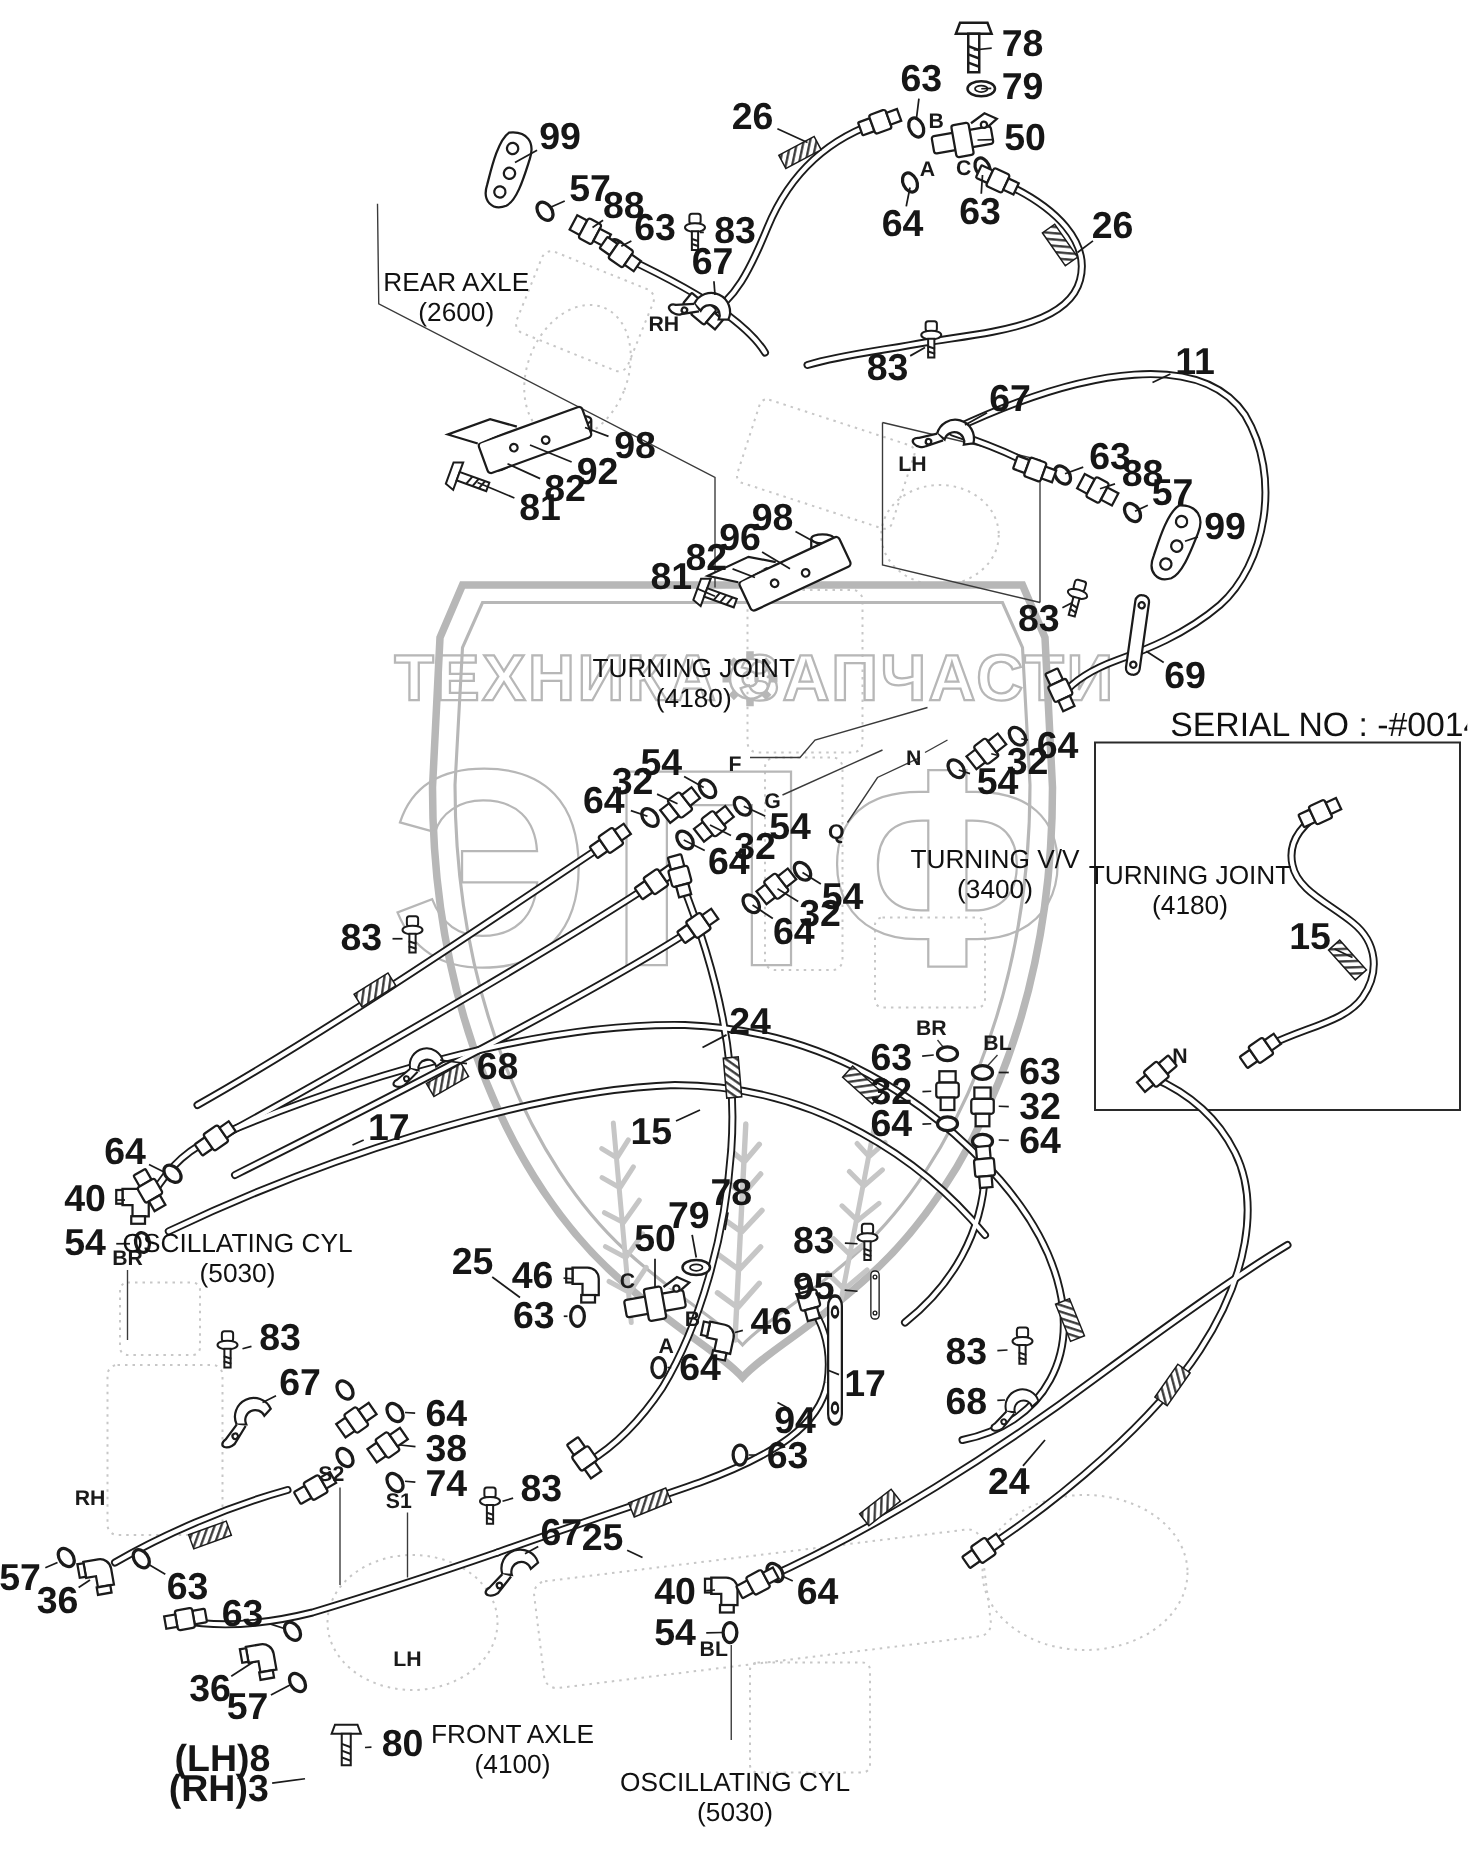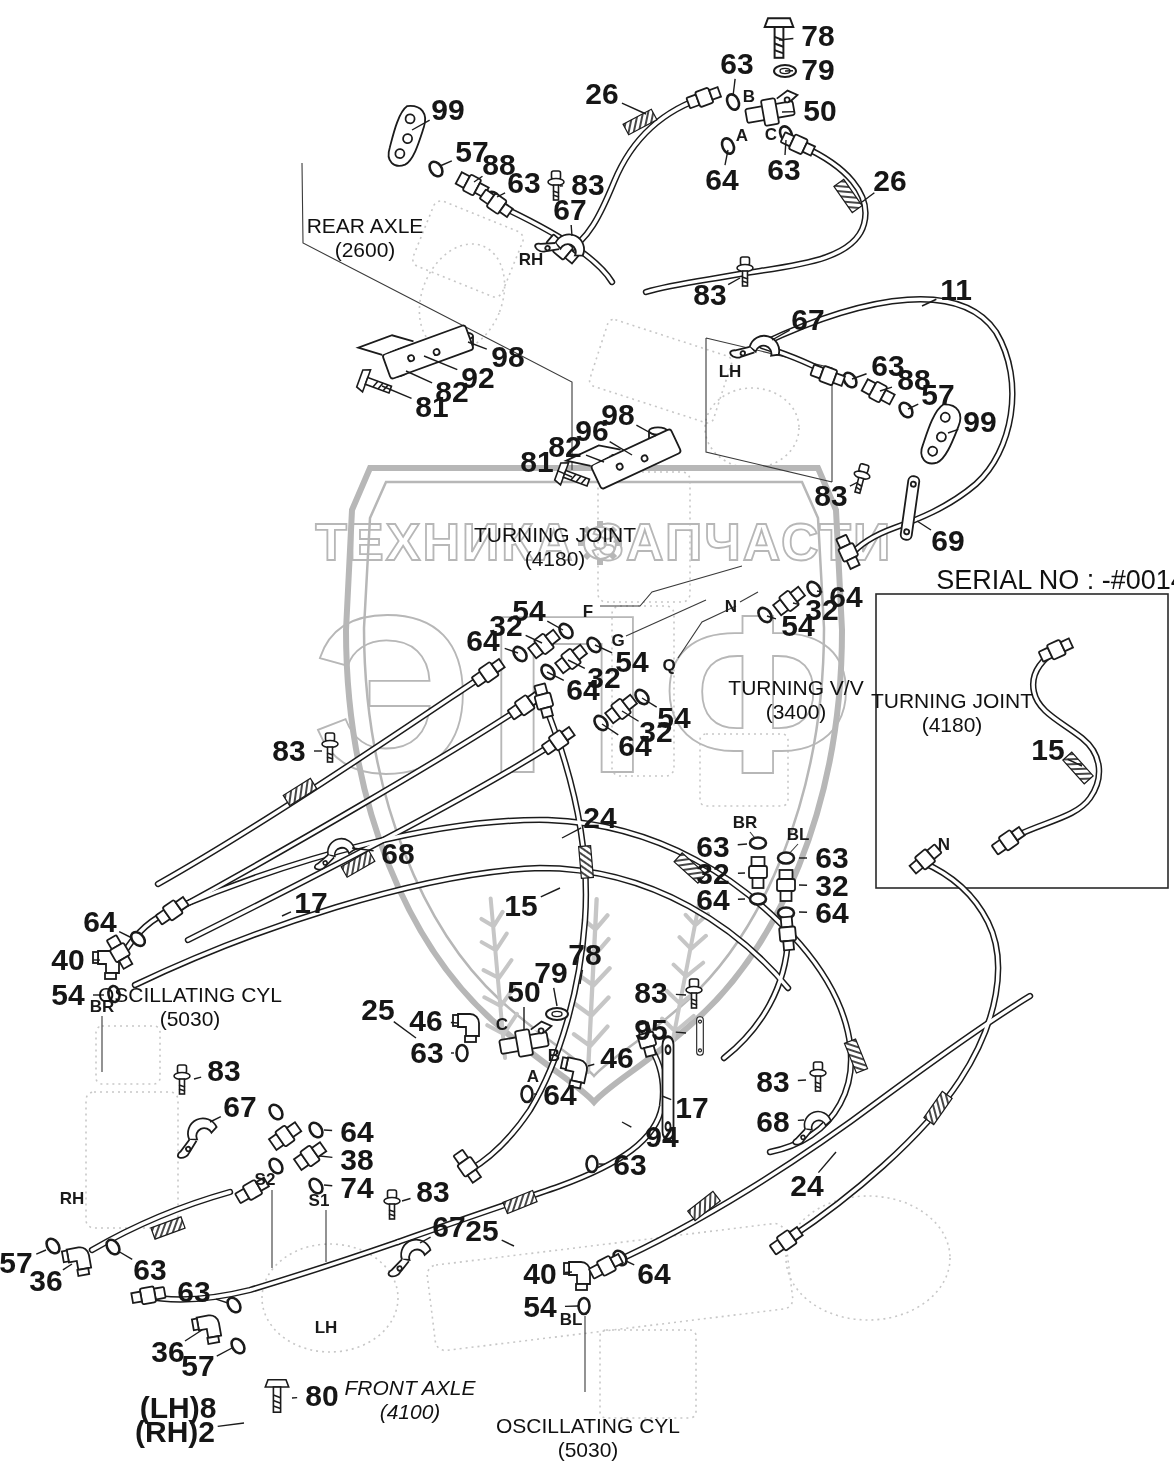--- a/index.html
+++ b/index.html
@@ -513,21 +513,21 @@
       <div class="callout" style="left: 585px; top: 955px;">78</div>
       <div class="callout" style="left: 551px; top: 973px;">79</div>
       <div class="callout" style="left: 524px; top: 992px;">50</div>
       <div class="callout" style="left: 651px; top: 993px;">83</div>
       <div class="callout" style="left: 651px; top: 1030px;">95</div>
       <div class="callout" style="left: 426px; top: 1021px;">46</div>
       <div class="callout" style="left: 427px; top: 1053px;">63</div>
       <div class="callout" style="left: 617px; top: 1058px;">46</div>
       <div class="callout" style="left: 560px; top: 1095px;">64</div>
       <div class="callout" style="left: 692px; top: 1108px;">17</div>
-      <div class="callout" style="left: 662px; top: 1137px; text-align: right;">94</div>
+      <div class="callout" style="left: 636px; top: 1137px; text-align: right;">94</div>
       <div class="callout" style="left: 630px; top: 1165px;">63</div>
       <div class="callout" style="left: 773px; top: 1082px;">83</div>
       <div class="callout" style="left: 773px; top: 1122px;">68</div>
       <div class="callout" style="left: 807px; top: 1186px;">24</div>
       <div class="callout" style="left: 713px; top: 847px;">63</div>
       <div class="callout" style="left: 713px; top: 874px;">32</div>
       <div class="callout" style="left: 713px; top: 900px;">64</div>
       <div class="callout" style="left: 832px; top: 858px;">63</div>
       <div class="callout" style="left: 832px; top: 886px;">32</div>
       <div class="callout" style="left: 832px; top: 913px;">64</div>
@@ -543,21 +543,21 @@
       <div class="callout" style="left: 168px; top: 1352px;">36</div>
       <div class="callout" style="left: 198px; top: 1366px;">57</div>
       <div class="callout" style="left: 433px; top: 1192px;">83</div>
       <div class="callout" style="left: 449px; top: 1227px;">67</div>
       <div class="callout" style="left: 482px; top: 1231px;">25</div>
       <div class="callout" style="left: 540px; top: 1274px;">40</div>
       <div class="callout" style="left: 654px; top: 1274px;">64</div>
       <div class="callout" style="left: 540px; top: 1307px;">54</div>
       <div class="callout" style="left: 322px; top: 1396px;">80</div>
       <div class="callout" style="left: 178px; top: 1408px;">(LH)8</div>
-      <div class="callout" style="left: 175px; top: 1432px;">(RH)2</div>
+      <div class="callout" style="left: 175px; top: 1432px;">(RH)3</div>
       <div class="callout" style="left: 1048px; top: 750px;">15</div>
       <div class="port" style="left: 749px; top: 97px;">B</div>
       <div class="port" style="left: 742px; top: 136px;">A</div>
       <div class="port" style="left: 771px; top: 135px;">C</div>
       <div class="port" style="left: 531px; top: 260px;">RH</div>
       <div class="port" style="left: 730px; top: 372px;">LH</div>
       <div class="port" style="left: 588px; top: 612px;">F</div>
       <div class="port" style="left: 618px; top: 641px;">G</div>
       <div class="port" style="left: 669px; top: 666px;">Q</div>
       <div class="port" style="left: 731px; top: 607px;">N</div>
@@ -582,21 +582,21 @@
         <div>(4180)</div>
       </div>
       <div class="section" style="left: 796px; top: 700px;">
         <div>TURNING V/V</div>
         <div>(3400)</div>
       </div>
       <div class="section" style="left: 190px; top: 1007px;">
         <div>OSCILLATING CYL</div>
         <div>(5030)</div>
       </div>
-      <div class="section" style="left: 410px; top: 1400px; font-style: italic;">
+      <div class="section" style="left: 410px; top: 1400px;">
         <div>FRONT AXLE</div>
         <div>(4100)</div>
       </div>
       <div class="section" style="left: 588px; top: 1438px;">
         <div>OSCILLATING CYL</div>
         <div>(5030)</div>
       </div>
       <div class="section" style="left: 952px; top: 713px;">
         <div>TURNING JOINT</div>
         <div>(4180)</div>

